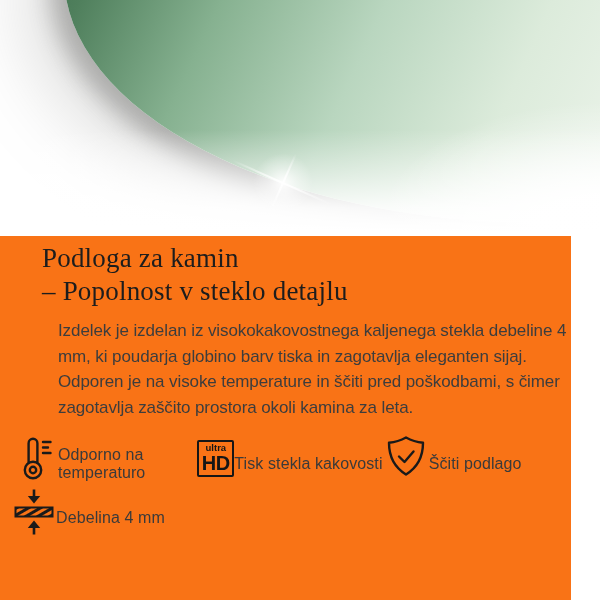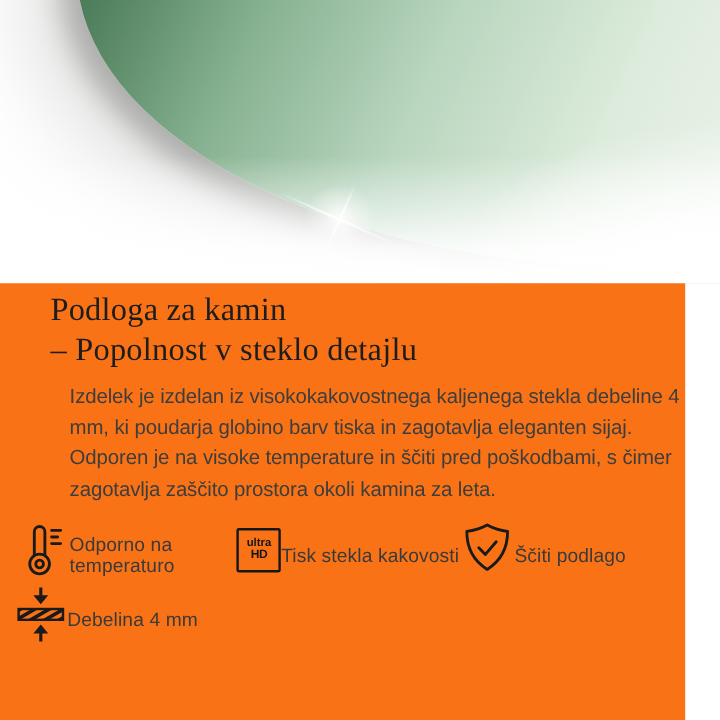--- a/index.html
+++ b/index.html
@@ -48,21 +48,21 @@
   .feature { display:flex; flex-direction:row; align-items:center; }
   .icon-box { height:48px; display:flex; align-items:center; justify-content:center; }
   .feature-label { margin-top:11px; font-size:16px; color:#3a3a3a; letter-spacing:0.1px; }
   .icon-stroke { stroke:#1a1a1a; fill:none; stroke-width:2.4; }
   .uhd-box {
     width:33px; height:33px; border:2.6px solid #161616; border-radius:2px;
     display:flex; flex-direction:column; align-items:center; justify-content:center;
     color:#161616; font-weight:bold; line-height:1;
   }
   .uhd-top { font-size:9.5px; letter-spacing:0; }
-  .uhd-bottom { font-size:10px; margin-top:1px; letter-spacing:-0.3px; }
+  .uhd-bottom { font-size:20px; margin-top:1px; letter-spacing:-0.3px; }
 </style>
 </head>
 <body>
 
 <div class="page">
 
   <div class="hero">
     <div class="glass-outer">
       
     </div>

